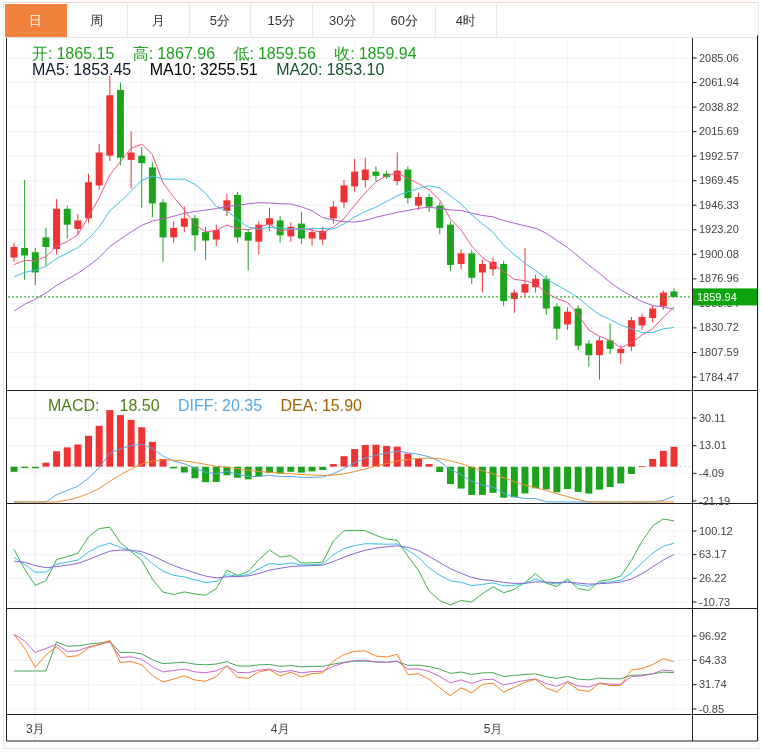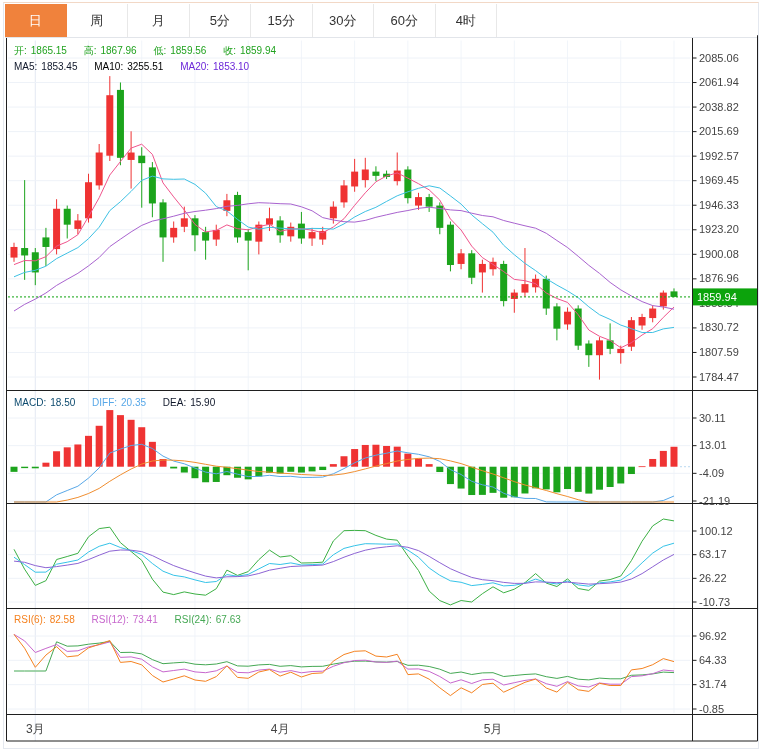--- a/index.html
+++ b/index.html
@@ -7,26 +7,26 @@
           font-family:"Liberation Sans","DejaVu Sans",sans-serif;}
   .frame{position:absolute;left:3px;top:2px;width:754px;height:745px;
          border:1px solid #e4e8ef;border-top-color:#f2d8c6;}
   .tabbar{position:absolute;left:5px;top:4px;width:752px;height:33px;display:flex;
           border-bottom:1px solid #e2e5ea;background:#fff;z-index:5;}
   .tab{width:61.5px;height:33px;box-sizing:border-box;border-right:1px solid #e8e8e8;
        font-size:13px;color:#333;text-align:center;line-height:33px;cursor:pointer;background:#fff;}
   .tab.active{background:#f0823c;color:#fff;border-right-color:#f0823c;}
   .tab-fill{flex:1;}
   svg#chart{position:absolute;left:0;top:0;z-index:1;}
-  .hdr{position:absolute;left:14px;z-index:4;font-size:10px;white-space:nowrap;letter-spacing:0;}
+  .hdr{position:absolute;left:32px;z-index:4;font-size:16px;white-space:nowrap;letter-spacing:0;}
   .hdr span{margin-right:4px;}
   .hdr .gap{margin-right:14px;}
   .c-ohlc{color:#21a21f;}
-  .c-ma5{color:#0f172a;}.c-ma10{color:#000000;}.c-ma20{color:#6d28d9;}
-  .c-macd{color:#0c4a6e;}.c-diff{color:#58a8e8;}.c-dea{color:#0f172a;}
+  .c-ma5{color:#0f172a;}.c-ma10{color:#000000;}.c-ma20{color:#14532d;}
+  .c-macd{color:#4d7c0f;margin-left:16px;}.c-diff{color:#58a8e8;}.c-dea{color:#a16207;}
   .c-k{color:#35c3e8;}.c-d{color:#8d64d4;}.c-j{color:#3cb044;}
   .c-rsi6{color:#f58220;}.c-rsi12{color:#c767cd;}.c-rsi24{color:#45a854;}
 </style>
 </head>
 <body>
 
 <div class="screen">
   <div class="frame"></div>
 
   <svg id="chart" width="762" height="752" viewBox="0 0 762 752">
@@ -368,18 +368,13 @@
     <span class="c-ma20">MA20:</span><span class="c-ma20">1853.10</span>
   </div>
 
   <div class="hdr" style="top:397px;">
     <span class="c-macd">MACD:</span><span class="c-macd gap">18.50</span>
     <span class="c-diff">DIFF:</span><span class="c-diff gap">20.35</span>
     <span class="c-dea">DEA:</span><span class="c-dea">15.90</span>
   </div>
 
 
-  <div class="hdr" style="top:614px;">
-    <span class="c-rsi6">RSI(6):</span><span class="c-rsi6 gap">82.58</span>
-    <span class="c-rsi12">RSI(12):</span><span class="c-rsi12 gap">73.41</span>
-    <span class="c-rsi24">RSI(24):</span><span class="c-rsi24">67.63</span>
-  </div>
 </div>
 
 </body></html>

